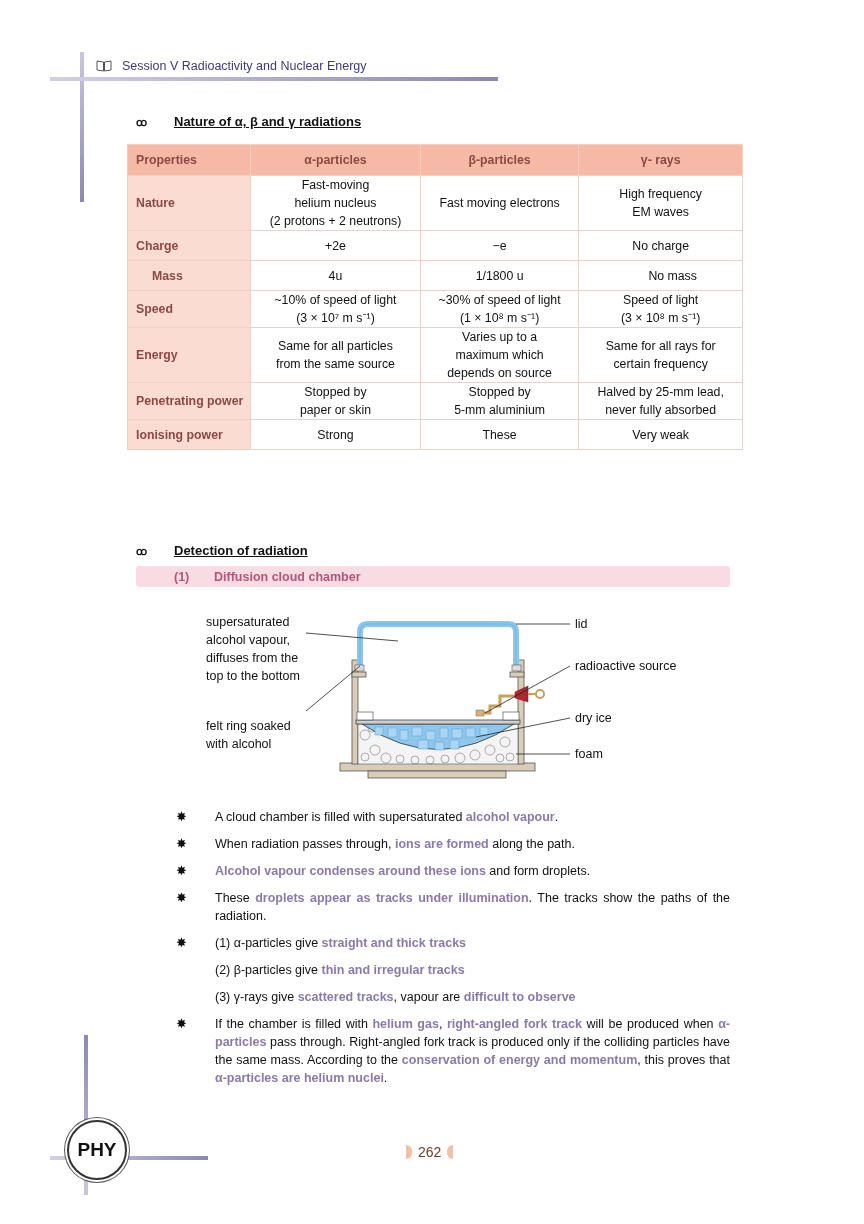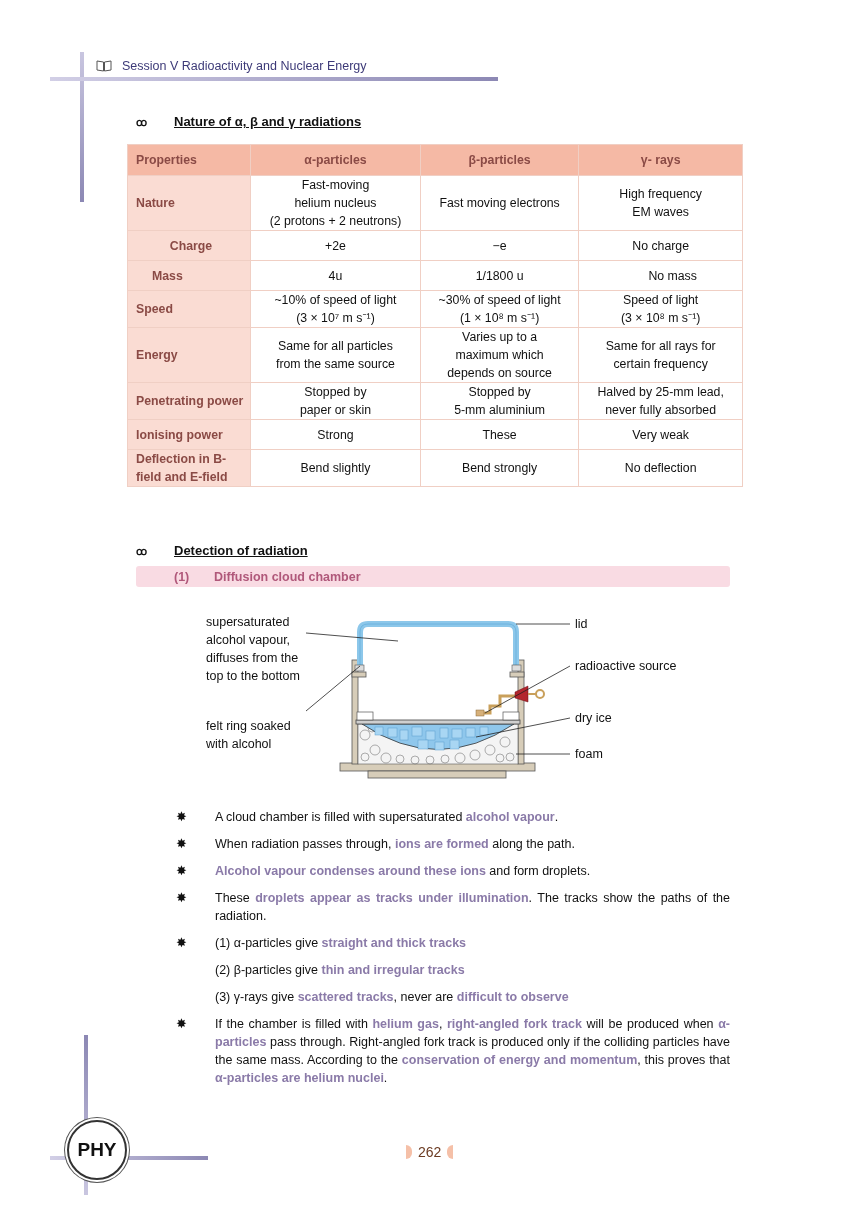--- a/index.html
+++ b/index.html
@@ -63,21 +63,21 @@
       <tr style="height: 48px;">
         <td class="rowhead" style="white-space: pre-line;">Nature</td>
         <td style="white-space: pre-line;">Fast-moving
 helium nucleus
 (2 protons + 2 neutrons)</td>
         <td style="white-space: pre-line;">Fast moving electrons</td>
         <td style="white-space: pre-line;">High frequency
 EM waves</td>
       </tr>
       <tr style="height: 30px;">
-        <td class="rowhead" style="white-space: pre-line; text-align: center;">Charge</td>
+        <td class="rowhead" style="white-space: pre-line;">Charge</td>
         <td style="white-space: pre-line;">+2e</td>
         <td style="white-space: pre-line;">−e</td>
         <td style="white-space: pre-line;">No charge</td>
       </tr>
       <tr style="height: 30px;">
         <td class="rowhead" style="white-space: pre-line; padding-left: 24px;">Mass</td>
         <td style="white-space: pre-line;">4u</td>
         <td style="white-space: pre-line;">1/1800 u</td>
         <td style="white-space: pre-line; padding-left: 28px;">No mass</td>
       </tr>
@@ -107,26 +107,20 @@
         <td style="white-space: pre-line;">Stopped by
 5-mm aluminium</td>
         <td style="white-space: pre-line;">Halved by 25-mm lead,
 never fully absorbed</td>
       </tr>
       <tr style="height: 30px;">
         <td class="rowhead" style="white-space: pre-line; margin-left: 36px;">Ionising power</td>
         <td style="white-space: pre-line;">Strong</td>
         <td style="white-space: pre-line;">These</td>
         <td style="white-space: pre-line;">Very weak</td>
-      </tr>
-      <tr style="height: 36px;">
-        <td class="rowhead" style="white-space: pre-line;">Deflection in B-field and E-field</td>
-        <td style="white-space: pre-line;">Bend slightly</td>
-        <td style="white-space: pre-line;">Bend strongly</td>
-        <td style="white-space: pre-line;">No deflection</td>
       </tr>
     </tbody>
 </table>
 
 <div class="section-title" style="top:543px;">
   <span class="sym">ꝏ</span>
   <span class="txt">Detection of radiation</span>
 </div>
 
 <div class="sub-banner">
@@ -216,21 +210,21 @@
   <div class="lbl" style="left:375px;top:145px;">foam</div>
 </div>
 
 <ul class="bullets" id="bullets">
     <li><span class="star">✸</span><span>A cloud chamber is filled with supersaturated </span><span class="hl">alcohol vapour</span><span>.</span></li>
     <li><span class="star">✸</span><span>When radiation passes through, </span><span class="hl">ions are formed</span><span> along the path.</span></li>
     <li><span class="star">✸</span><span class="hl">Alcohol vapour condenses around these ions</span><span> and form droplets.</span></li>
     <li><span class="star">✸</span><span>These </span><span class="hl">droplets appear as tracks under illumination</span><span>. The tracks show the paths of the radiation.</span></li>
     <li><span class="star">✸</span><span>(1)  α-particles give </span><span class="hl">straight and thick tracks</span></li>
     <li><span>(2)  β-particles give </span><span class="hl">thin and irregular tracks</span></li>
-    <li><span>(3)  γ-rays give </span><span class="hl">scattered tracks</span><span>, never are </span><span class="hl">difficult to observe</span></li>
+    <li><span>(3)  γ-rays give </span><span class="hl">scattered tracks</span><span>, vapour are </span><span class="hl">difficult to observe</span></li>
     <li><span class="star">✸</span><span>If the chamber is filled with </span><span class="hl">helium gas</span><span>, </span><span class="hl">right-angled fork track</span><span> will be produced when </span><span class="hl">α-particles</span><span> pass through. Right-angled fork track is produced only if the colliding particles have the same mass. According to the </span><span class="hl">conservation of energy and momentum</span><span>, this proves that </span><span class="hl">α-particles are helium nuclei</span><span>.</span></li>
   </ul>
 
 <div class="vbar-bot"></div>
 <div class="hbar-bot"></div>
 <div class="phy">PHY</div>
 <div class="pageno">
   <span class="l"></span>
   <span>262</span>
   <span class="r"></span>

